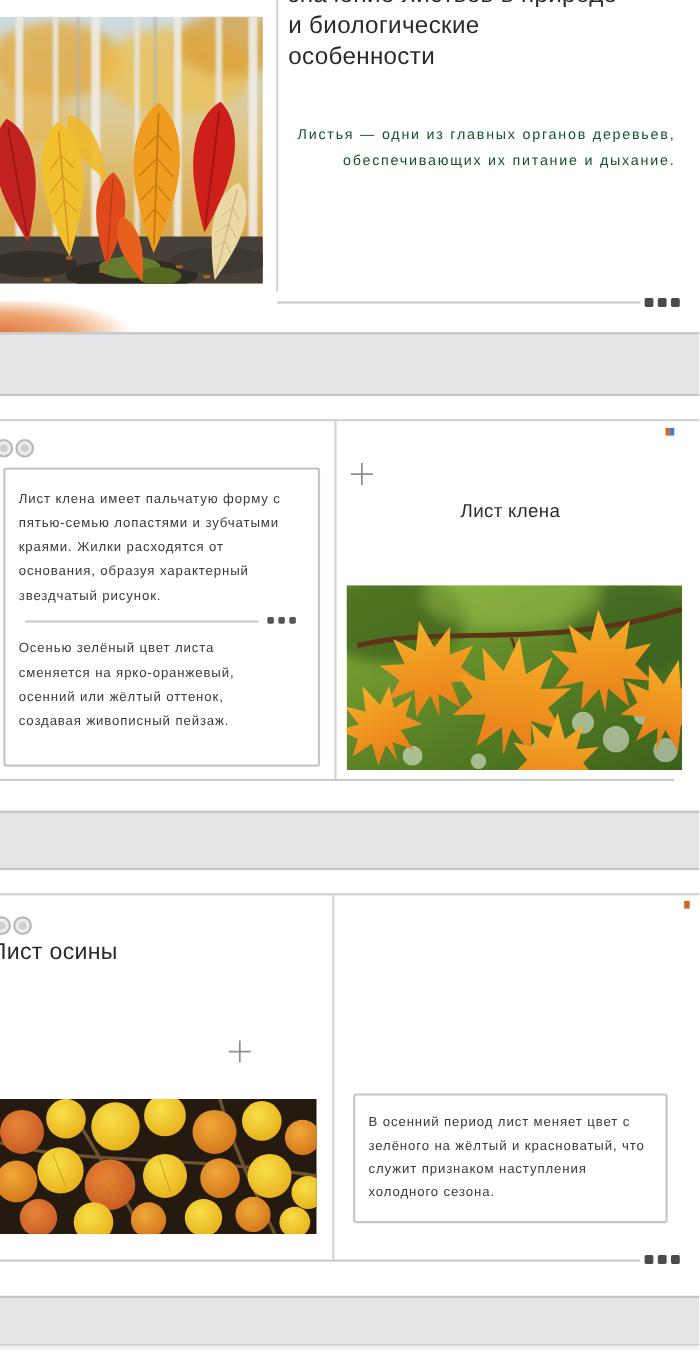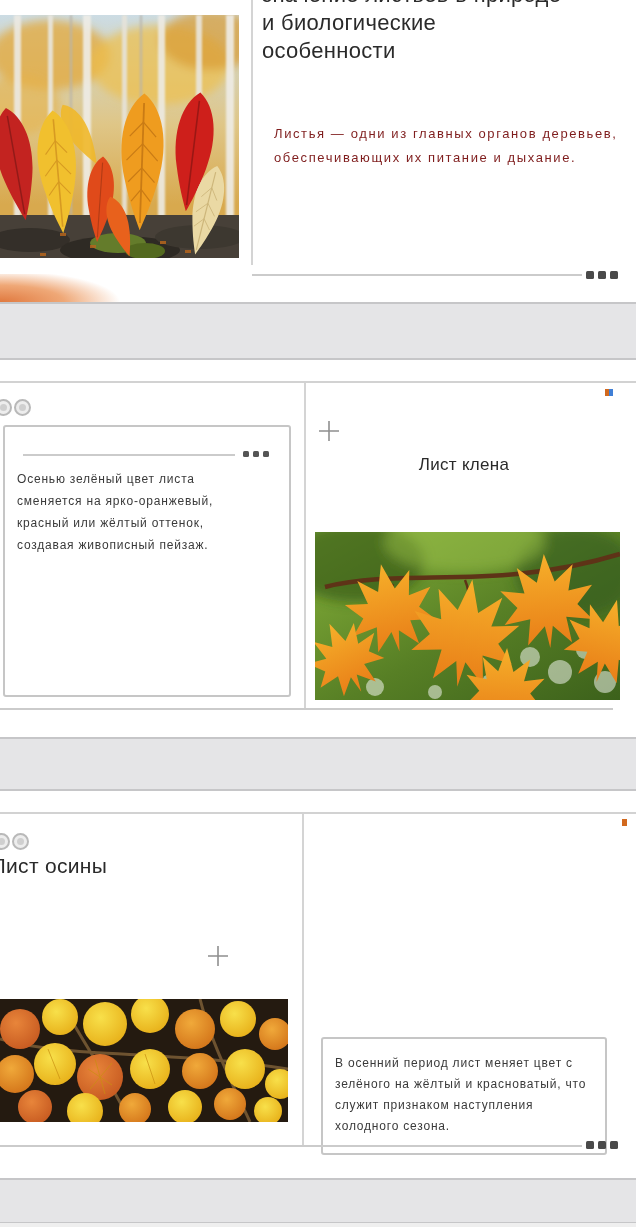--- a/index.html
+++ b/index.html
@@ -114,22 +114,22 @@
           </g>
         </g>
       </svg>
     </div>
 
     <div class="vdiv" style="left:251px;top:0;height:265px;"></div>
 
     <h1 class="title" style="position:absolute;left:262px;top:-19px;width:300px;margin:0;
                font-size:22px;line-height:28px;font-weight:400;">значение листьев в природе и биологические особенности</h1>
 
-    <p style="position:absolute;left:262px;top:110px;width:352px;margin:12px;
-              font-size:13px;line-height:24px;letter-spacing:1.6px;color:#7f1d1d;">Листья — одни из главных органов деревьев, обеспечивающих их питание и дыхание.</p>
+    <p style="position:absolute;left:262px;top:110px;width:352px;margin:0;
+              font-size:13px;line-height:24px;letter-spacing:1.6px;color:#14532d;text-align:right;">Листья — одни из главных органов деревьев, обеспечивающих их питание и дыхание.</p>
 
     <div style="position:absolute;left:0;top:274px;width:155px;height:28px;
                 background:radial-gradient(ellipse 160px 42px at 0% 100%,#e0793f 0%,#efa877 40%,rgba(255,255,255,0) 75%);"></div>
 
     <div class="hline" style="left:252px;top:274px;width:330px;"></div>
     <div class="dots" style="left:586px;top:271px;">
       <span class="dot"></span>
         <span class="dot"></span>
         <span class="dot"></span>
     </div>
@@ -141,29 +141,30 @@
 
     <div class="avatar" style="left:-5px;top:16px;"></div>
     <div class="avatar" style="left:14px;top:16px;"></div>
 
     <div class="marker" style="left:605px;top:6px;width:8px;height:7px;display:flex;">
       <span style="flex:1;background:#d2691e;"></span>
         <span style="flex:1;background:#3f7fd6;"></span>
     </div>
 
     <div class="textcard" style="left:3px;top:42px;width:288px;height:272px;padding:15px 12px 10px 12px;">
+      <p class="cardtext" style="width:258px;">Лист клена имеет пальчатую форму с пятью-семью лопастями и зубчатыми краями. Жилки расходятся от основания, образуя характерный звездчатый рисунок.</p>
       <div style="position:relative;height:26px;">
         <div class="hline" style="left:6px;top:12px;width:212px;height:1.5px;"></div>
         <div class="dots small" style="left:226px;top:9px;">
           <span class="dot"></span>
             <span class="dot"></span>
             <span class="dot"></span>
         </div>
       </div>
-      <p class="cardtext" style="width:245px;">Осенью зелёный цвет листа сменяется на ярко-оранжевый, красный или жёлтый оттенок, создавая живописный пейзаж.</p>
+      <p class="cardtext" style="width:245px;">Осенью зелёный цвет листа сменяется на ярко-оранжевый, осенний или жёлтый оттенок, создавая живописный пейзаж.</p>
     </div>
 
     <div class="vdiv" style="left:304px;top:0;height:327px;"></div>
 
     <svg class="plus" style="left:317px;top:36px;" viewBox="0 0 24 24">
       <path d="M12 2v20M2 12h20" stroke="#8f8f8f" stroke-width="1.6" fill="none"></path>
     </svg>
 
     <h2 class="title" style="position:absolute;left:306px;top:72px;width:316px;margin:0;text-align:center;
                font-size:17px;font-weight:400;">Лист клена</h2>
@@ -272,21 +273,21 @@
         <g stroke="#c98f10" stroke-width="1" opacity="0.7">
           <path d="M95,60 L105,95 M88,70 L112,86 M112,64 L90,90"></path>
           <path d="M48,50 L60,80 M145,55 L155,85"></path>
         </g>
       </svg>
     </div>
 
     <div class="vdiv" style="left:302px;top:0;height:332px;"></div>
 
 
-    <div class="textcard" style="left:321px;top:180px;width:286px;height:118px;padding:14px 12px;margin-top:43px;">
+    <div class="textcard" style="left:321px;top:180px;width:286px;height:118px;padding:14px 12px;">
       <p class="cardtext" style="line-height:21px;width:256px;">В осенний период лист меняет цвет с зелёного на жёлтый и красноватый, что служит признаком наступления холодного сезона.</p>
     </div>
 
     <div class="hline" style="left:0;top:331px;width:582px;"></div>
     <div class="dots" style="left:586px;top:327px;">
       <span class="dot"></span>
         <span class="dot"></span>
         <span class="dot"></span>
     </div>
   </section>

